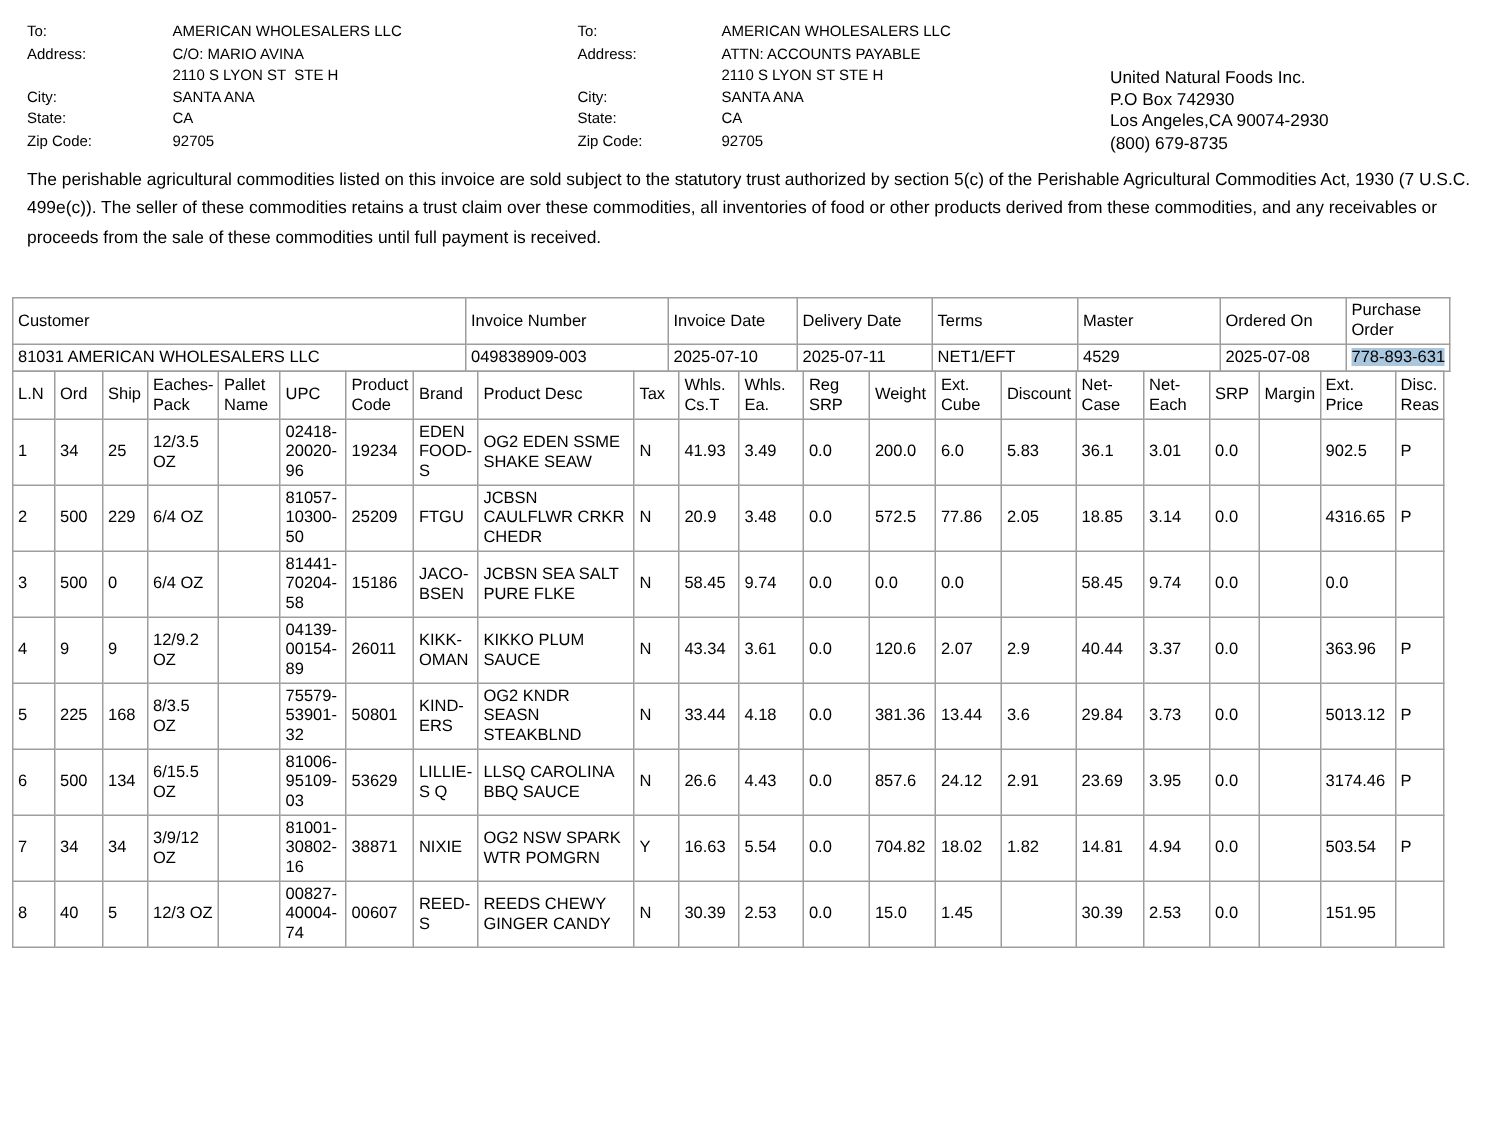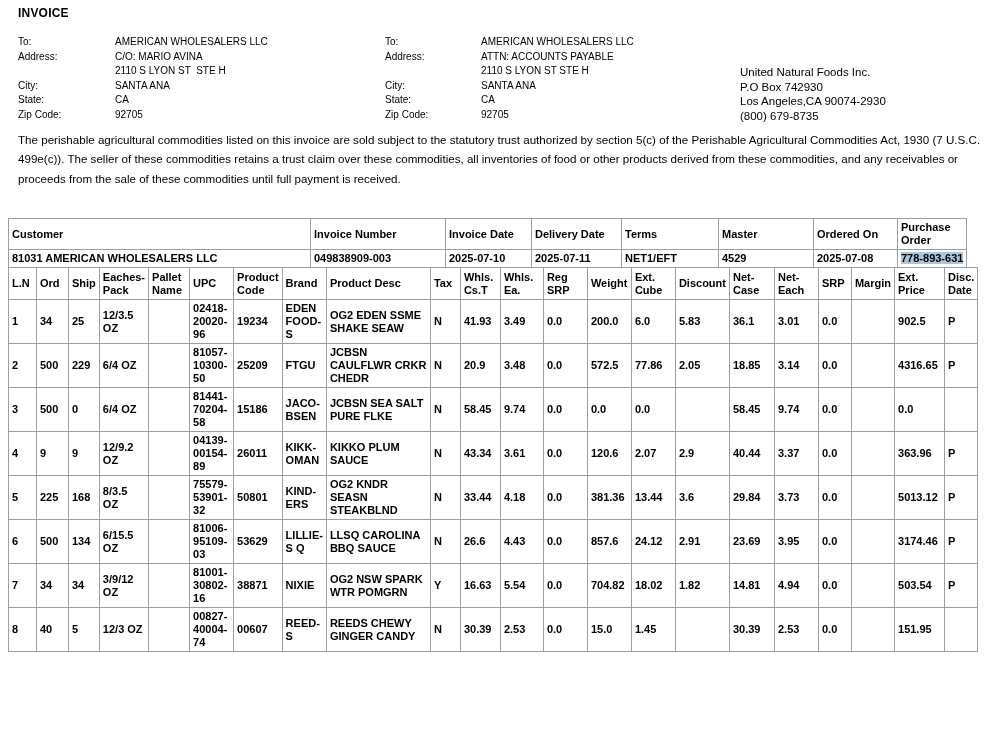--- a/index.html
+++ b/index.html
@@ -18,36 +18,35 @@
   .sec-heading { font-weight:bold; font-size:11.5px; line-height:15px; }
   .field-row { display:flex; font-size:10px; line-height:14.6px; }
   .field-label { width:97px; flex-shrink:0; }
   .bill-block .field-label { width:96px; }
   .field-value { white-space:pre-wrap; }
   .remit-block { position:absolute; left:355px; top:30px; font-size:11.5px; line-height:14.6px; }
 
   .notice { margin:7px 18px 0 18px; width:967px; font-size:11.6px; line-height:19.5px; }
 
   .tables-wrap { margin:30px 0 0 8px; }
-  table { border-collapse:collapse; table-layout:fixed; font-size:11px;font-weight:bold; }
+  table { border-collapse:collapse; table-layout:fixed; font-size:11px; }
   td { border:1px solid #9e9e9e; padding:2px 3px; vertical-align:middle; text-align:left;
        overflow:hidden; word-wrap:break-word; line-height:13px; background:#fff; }
   .summary-table td { line-height:13px; }
   .summary-header-row td { height:26px; }
   .summary-value-row td { height:18px; white-space:nowrap; }
   .detail-table { margin-top:-1px; }
   .detail-header-row td { height:32px; }
   .hl { background:#aac7de; }
 </style>
 </head>
 <body>
 
 <div class="page">
 
-  <div class="invoice-title">INVOICE</div>
 
   <div class="addr-section">
 
     <div class="ship-block">
       <div class="field-row">
         <span class="field-label">To:</span>
         <span class="field-value">AMERICAN WHOLESALERS LLC</span>
       </div>
       <div class="field-row">
         <span class="field-label">Address:</span>
@@ -180,21 +179,21 @@
             <td>Whls. Ea.</td>
             <td>Reg SRP</td>
             <td>Weight</td>
             <td>Ext. Cube</td>
             <td>Discount</td>
             <td>Net-Case</td>
             <td>Net-Each</td>
             <td>SRP</td>
             <td>Margin</td>
             <td>Ext. Price</td>
-            <td>Disc. Date</td>
+            <td>Disc. Reas</td>
           </tr>
       <tr>
             <td>1</td>
             <td>34</td>
             <td>25</td>
             <td>12/3.5 OZ</td>
             <td></td>
             <td>02418-20020-96</td>
             <td>19234</td>
             <td>EDEN FOOD-S</td>

